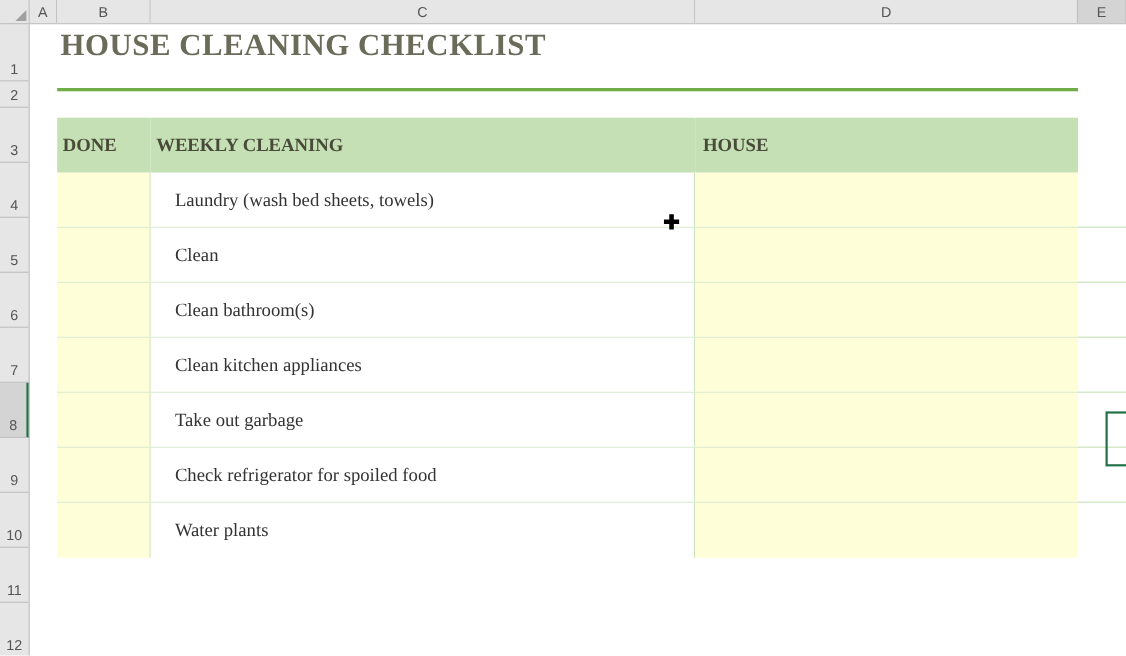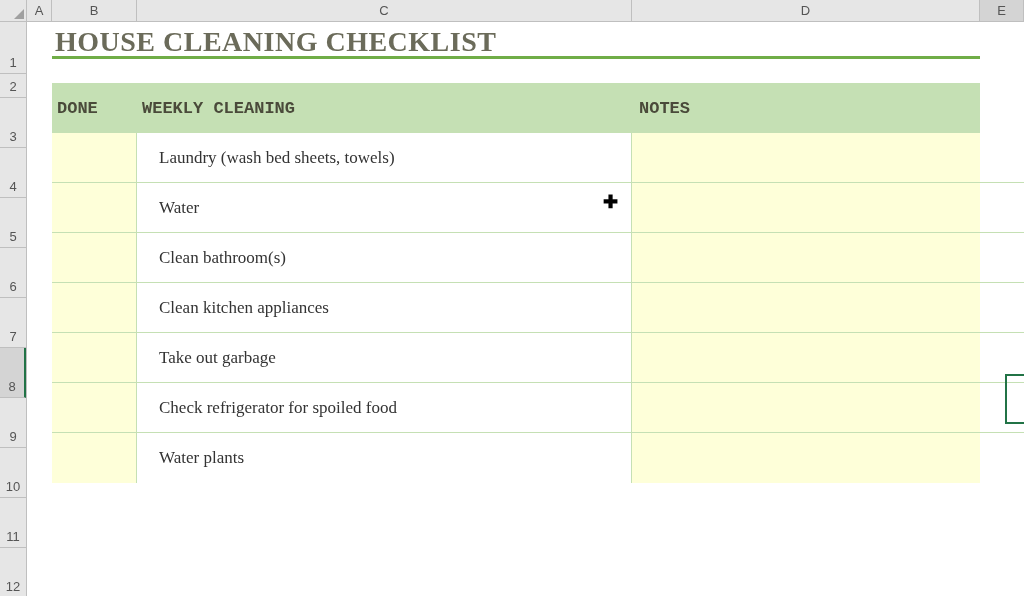--- a/index.html
+++ b/index.html
@@ -81,21 +81,21 @@
     }
     .row-header.selected {
       background: #d4d4d4;
       border-right: 2px solid #217346;
     }
     .grid-area {
       flex: 1;
       position: relative;
     }
     .title-row {
-      height: 36px;
+      height: 60px;
       display: flex;
     }
     .title-cell {
       margin-left: 25px;
       width: 928px;
       padding-left: 3px;
       padding-top: 4px;
     }
     .title-text {
       font-family: Georgia, 'Times New Roman', serif;
@@ -114,21 +114,21 @@
     .spacer-row {
       height: 24px;
     }
     .header-row {
       display: flex;
       height: 50px;
       margin-left: 25px;
     }
     .header-cell {
       background: #c5e0b4;
-      font-family: Liberation Mono, monospace;
+      font-family: Liberation Serif, serif;
       font-size: 17px;
       font-weight: bold;
       color: #4a4a3a;
       display: flex;
       align-items: center;
     }
     .header-done { width: 85px; padding-left: 5px; }
     .header-weekly { width: 495px; padding-left: 5px; }
     .header-notes { width: 348px; padding-left: 7px; }
     .data-row {
@@ -211,30 +211,30 @@
       <div class="title-row">
         <div class="title-cell">
           <span class="title-text">HOUSE CLEANING CHECKLIST</span>
         </div>
       </div>
       <div class="title-underline"></div>
       <div class="spacer-row"></div>
       <div class="header-row">
         <div class="header-cell header-done">DONE</div>
         <div class="header-cell header-weekly">WEEKLY CLEANING</div>
-        <div class="header-cell header-notes">NOTES</div>
+        <div class="header-cell header-notes">HOUSE</div>
       </div>
       <div class="data-row">
         <div class="cell-done"></div>
         <div class="cell-task">Laundry (wash bed sheets, towels)</div>
         <div class="cell-notes"></div>
       </div>
       <div class="data-row">
         <div class="cell-done"></div>
-        <div class="cell-task">Water</div>
+        <div class="cell-task">Clean</div>
         <div class="cell-notes"></div>
       </div>
       <div class="data-row">
         <div class="cell-done"></div>
         <div class="cell-task">Clean bathroom(s)</div>
         <div class="cell-notes"></div>
       </div>
       <div class="data-row">
         <div class="cell-done"></div>
         <div class="cell-task">Clean kitchen appliances</div>

